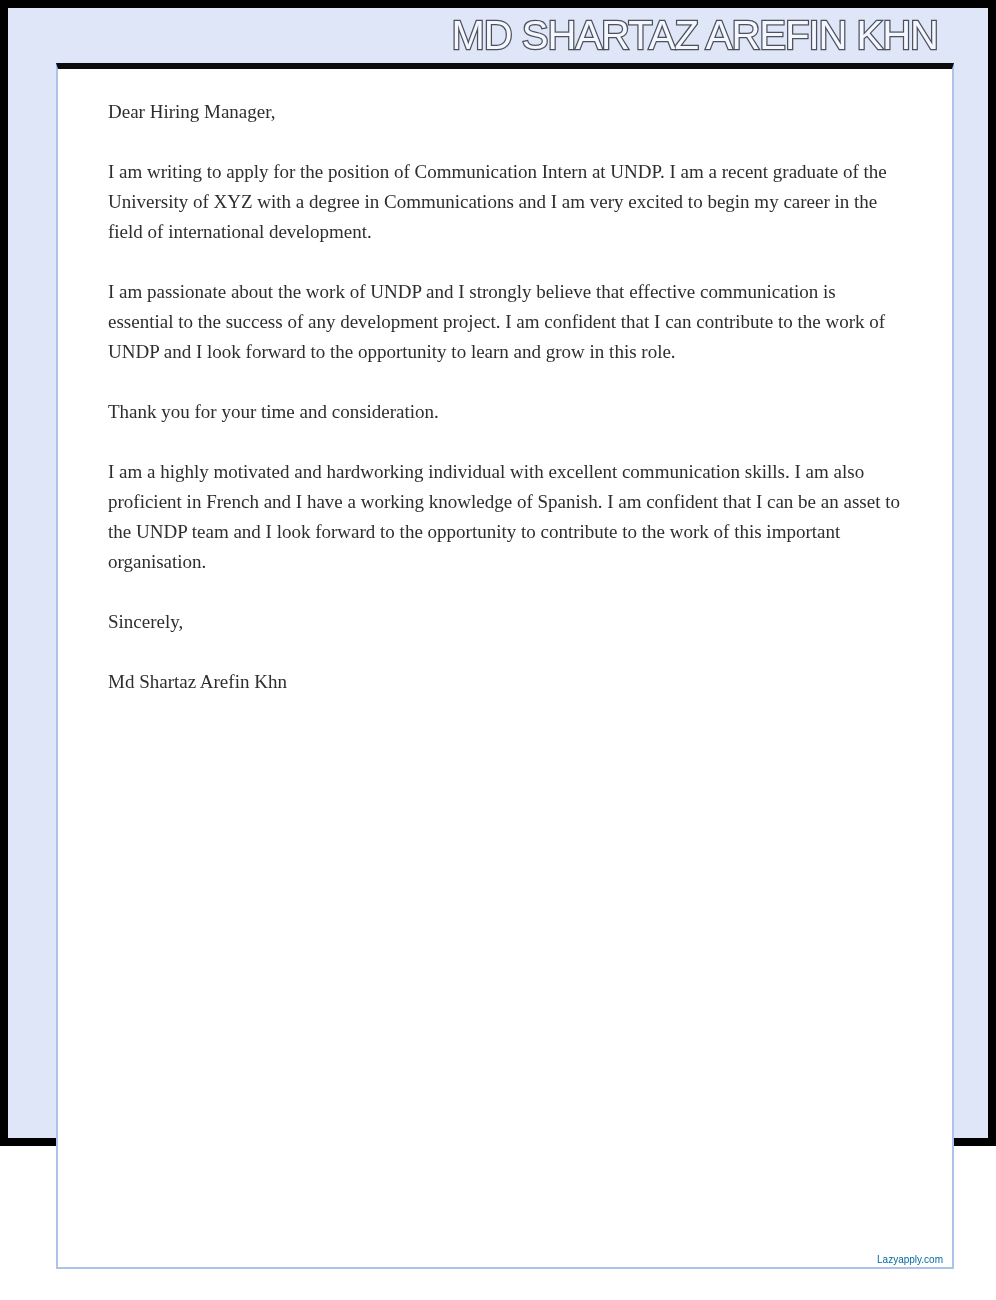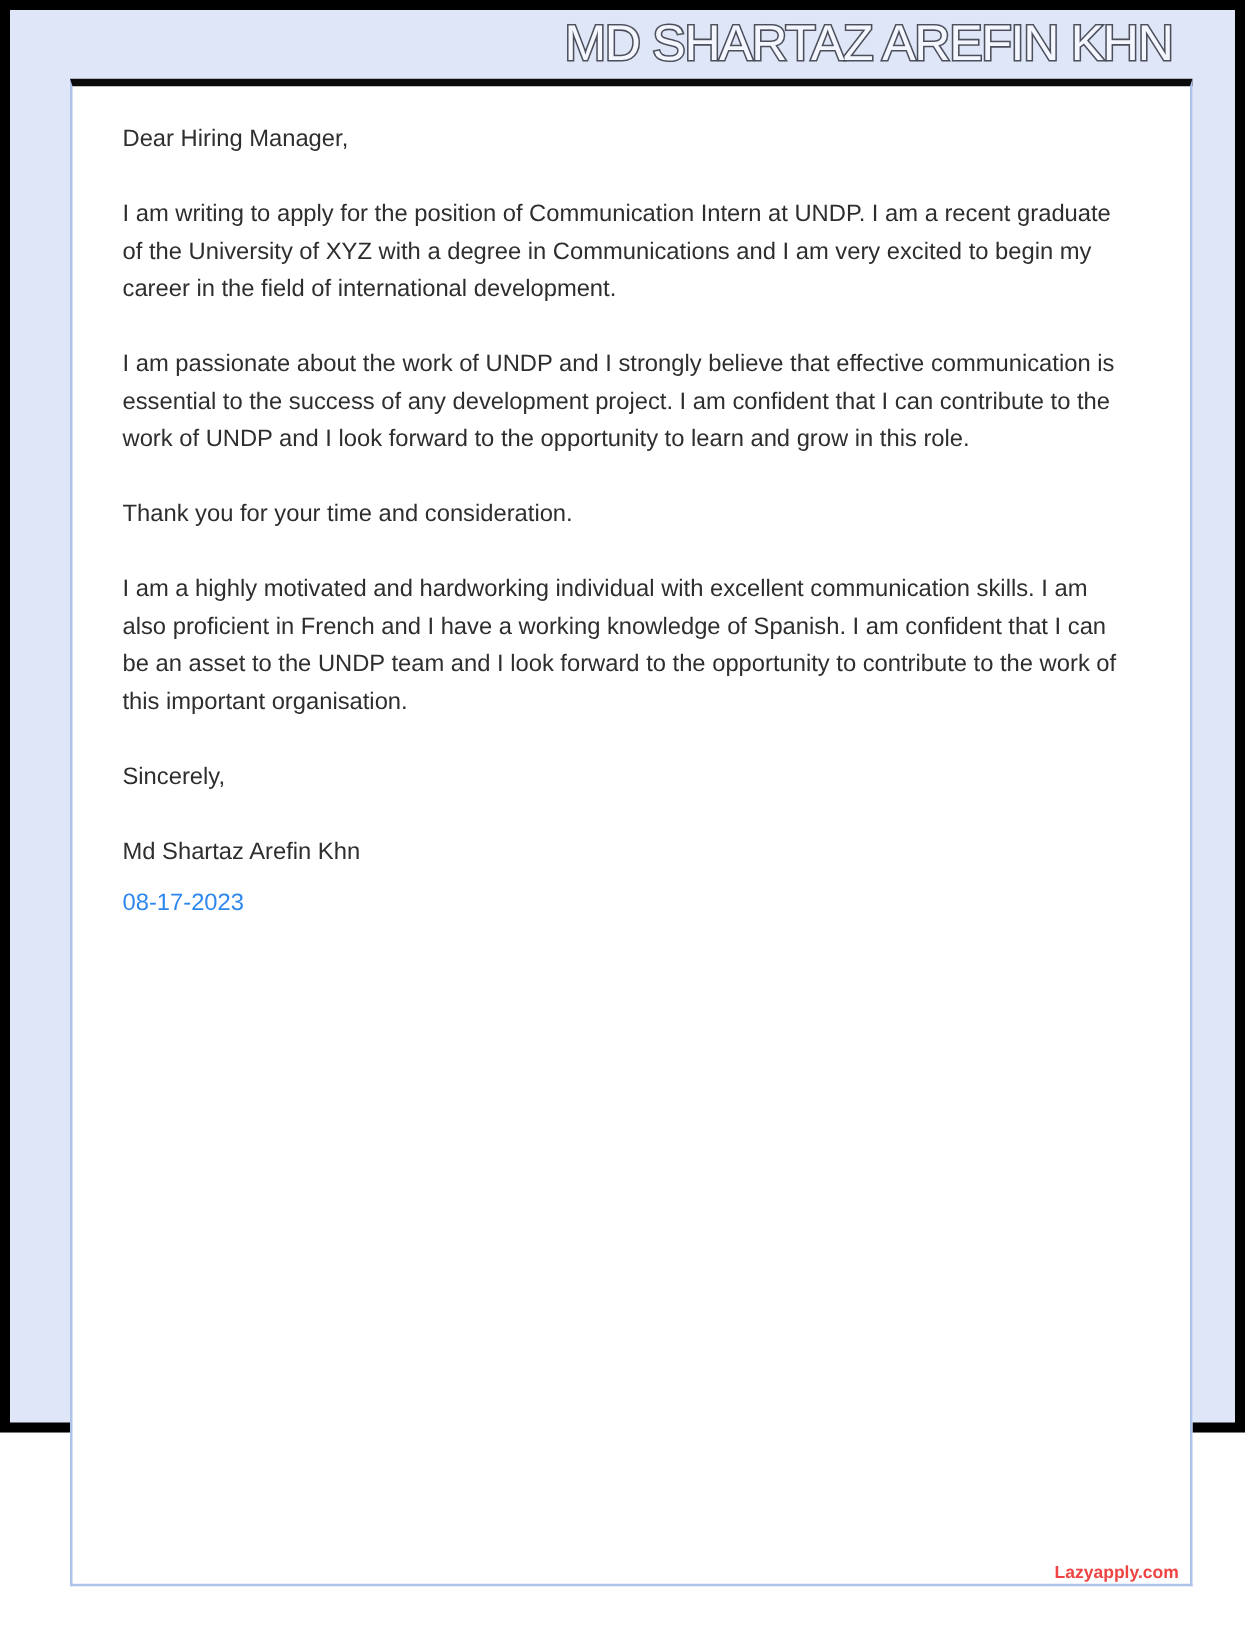--- a/index.html
+++ b/index.html
@@ -35,42 +35,42 @@
     position: absolute;
     left: 48px;
     top: 55px;
     width: 898px;
     height: 1206px;
     background: #ffffff;
     border: 2px solid #aec3ea;
     border-top: 6px solid #0b0b0b;
   }
   .content {
-    padding: 28px 50px 0 40px;
+    padding: 28px 50px 0 50px;
     color: #2e2e2e;
+    font-family: Liberation Serif, serif;
   }
   .content p {
     margin: 0 0 30px 0;
     font-size: 19px;
     line-height: 30px;
     color: #2e2e2e;
   }
   .signature { margin-bottom: 11px !important; }
   .date {
     color: #2d87ee !important;
     margin-bottom: 0 !important;
     cursor: pointer;
   }
   .brand-footer {
     position: absolute;
     right: 9px;
     bottom: 2px;
-    font-size: 14px;
-    color: #ef4444;
-    font-weight: bold;
+    font-size: 10px;
+    color: #0369a1;
   }
 </style>
 </head>
 <body>
 
 <div class="canvas">
 
   <div class="header-title">MD SHARTAZ AREFIN KHN</div>
 
   <div class="page">
@@ -83,20 +83,19 @@
       <p>I am passionate about the work of UNDP and I strongly believe that effective communication is essential to the success of any development project. I am confident that I can contribute to the work of UNDP and I look forward to the opportunity to learn and grow in this role.</p>
 
       <p>Thank you for your time and consideration.</p>
 
       <p>I am a highly motivated and hardworking individual with excellent communication skills. I am also proficient in French and I have a working knowledge of Spanish. I am confident that I can be an asset to the UNDP team and I look forward to the opportunity to contribute to the work of this important organisation.</p>
 
       <p>Sincerely,</p>
 
       <p class="signature">Md Shartaz Arefin Khn</p>
 
-      <p class="date">08-17-2023</p>
 
     </div>
 
     <div class="brand-footer">Lazyapply.com</div>
   </div>
 
 </div>
 
 </body></html>

